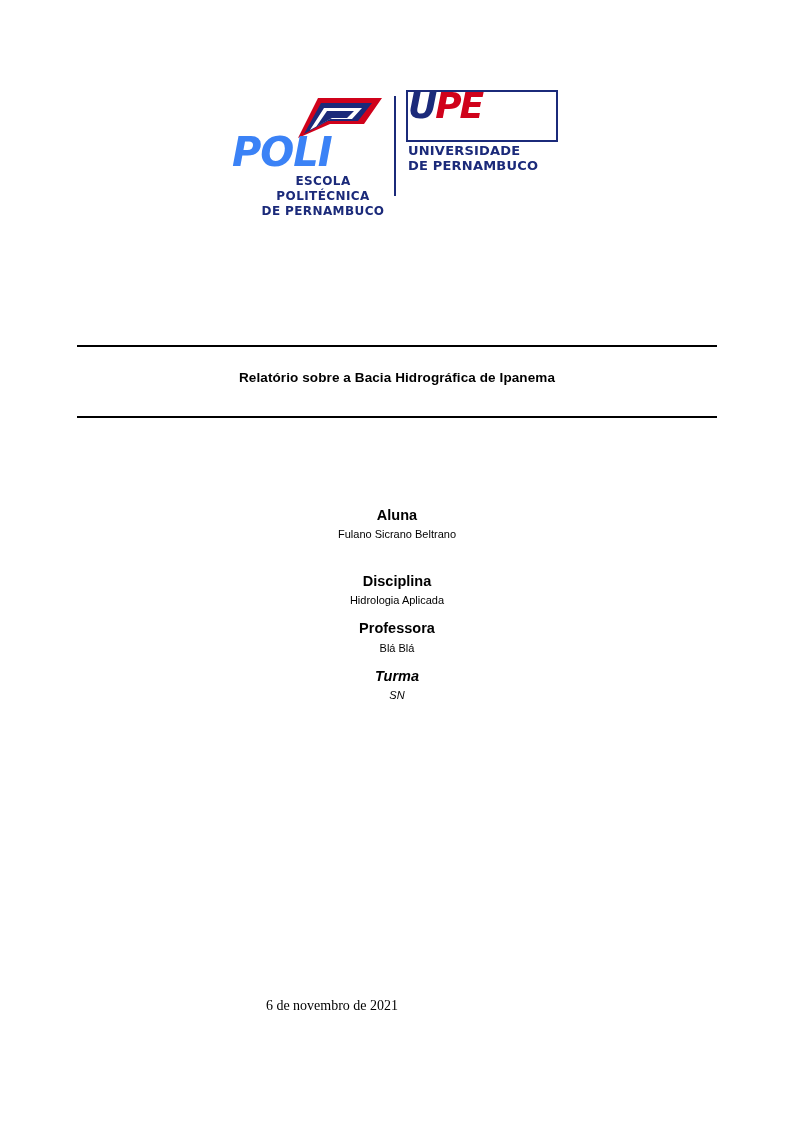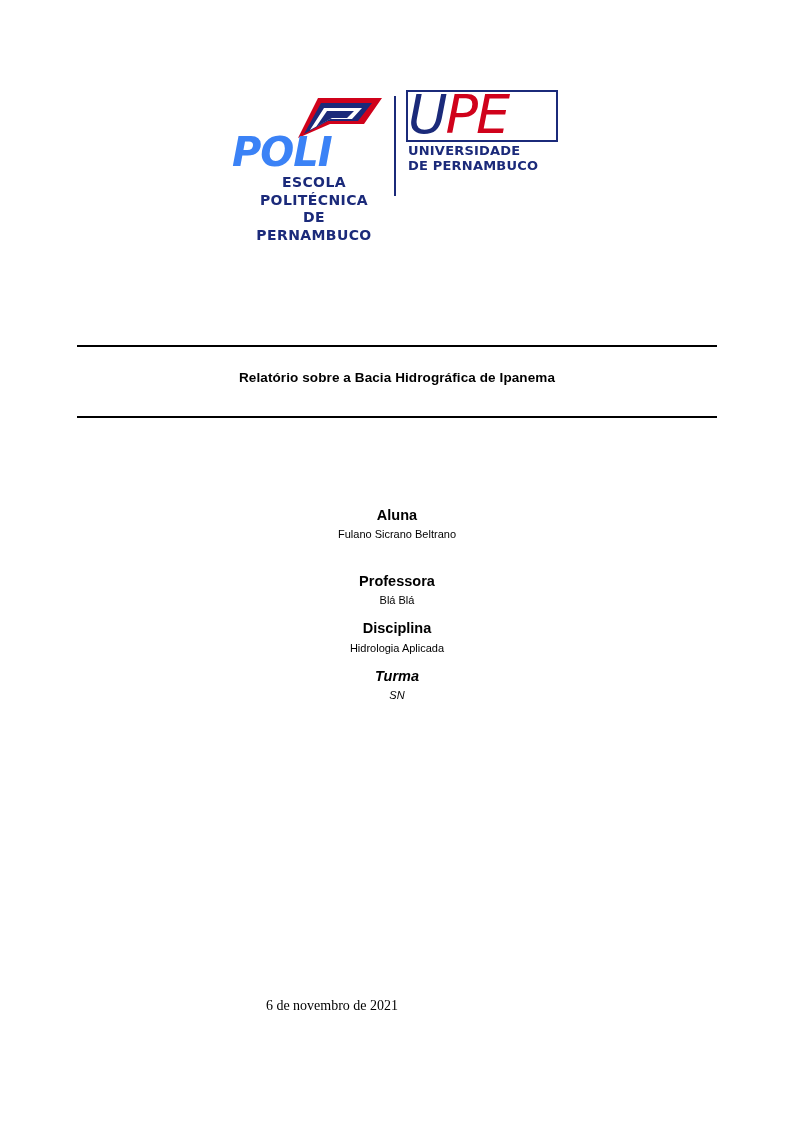--- a/index.html
+++ b/index.html
@@ -62,25 +62,25 @@
     font-weight: bold;
     font-style: italic;
     font-size: 40px;
     letter-spacing: -1px;
     color: #3b82f6;
     -webkit-text-stroke: 0px;
     line-height: 1;
   }
   .poli-sub {
     position: absolute;
-    left: 12px;
+    left: 21px;
     top: 80px;
     font-family: "DejaVu Sans", sans-serif;
     font-weight: bold;
-    font-size: 14px;
+    font-size: 12px;
     color: #1b2a7a;
     letter-spacing: 0.4px;
     line-height: 1.25;
     text-align: center;
     width: 140px;
   }
 
   
   .divider {
     position: absolute;
@@ -97,23 +97,23 @@
     left: 172px;
     top: 0px;
     width: 160px;
     height: 115px;
   }
   .upe-letters {
     position: absolute;
     left: 4px;
     top: 0px;
     font-family: "DejaVu Sans", sans-serif;
-    font-weight: normal;
+    font-weight: bold;
     font-style: italic;
-    font-size: 54px;
+    font-size: 36px;
     line-height: 1;
     letter-spacing: -2px;
     color: #d0021b;
   }
   .upe-u {
     color: #1b2a7a;
   }
   .upe-box {
     position: absolute;
     left: 2px;
@@ -233,26 +233,26 @@
   <div class="rule rule-top"></div>
   <div class="doc-title">Relatório sobre a Bacia Hidrográfica de Ipanema</div>
   <div class="rule rule-bottom"></div>
 
   <div class="meta">
     <div class="group">
       <div class="label">Aluna</div>
       <div class="value">Fulano Sicrano Beltrano</div>
     </div>
     <div class="group tight">
+      <div class="label">Disciplina</div>
+      <div class="value">Hidrologia Aplicada</div>
+    </div>
+    <div class="group tight">
       <div class="label">Professora</div>
       <div class="value">Blá Blá</div>
-    </div>
-    <div class="group tight">
-      <div class="label">Disciplina</div>
-      <div class="value">Hidrologia Aplicada</div>
     </div>
     <div class="group">
       <div class="label">Turma</div>
       <div class="value">SN</div>
     </div>
   </div>
 
   <div class="date">6 de novembro de 2021</div>
 
 </div>

